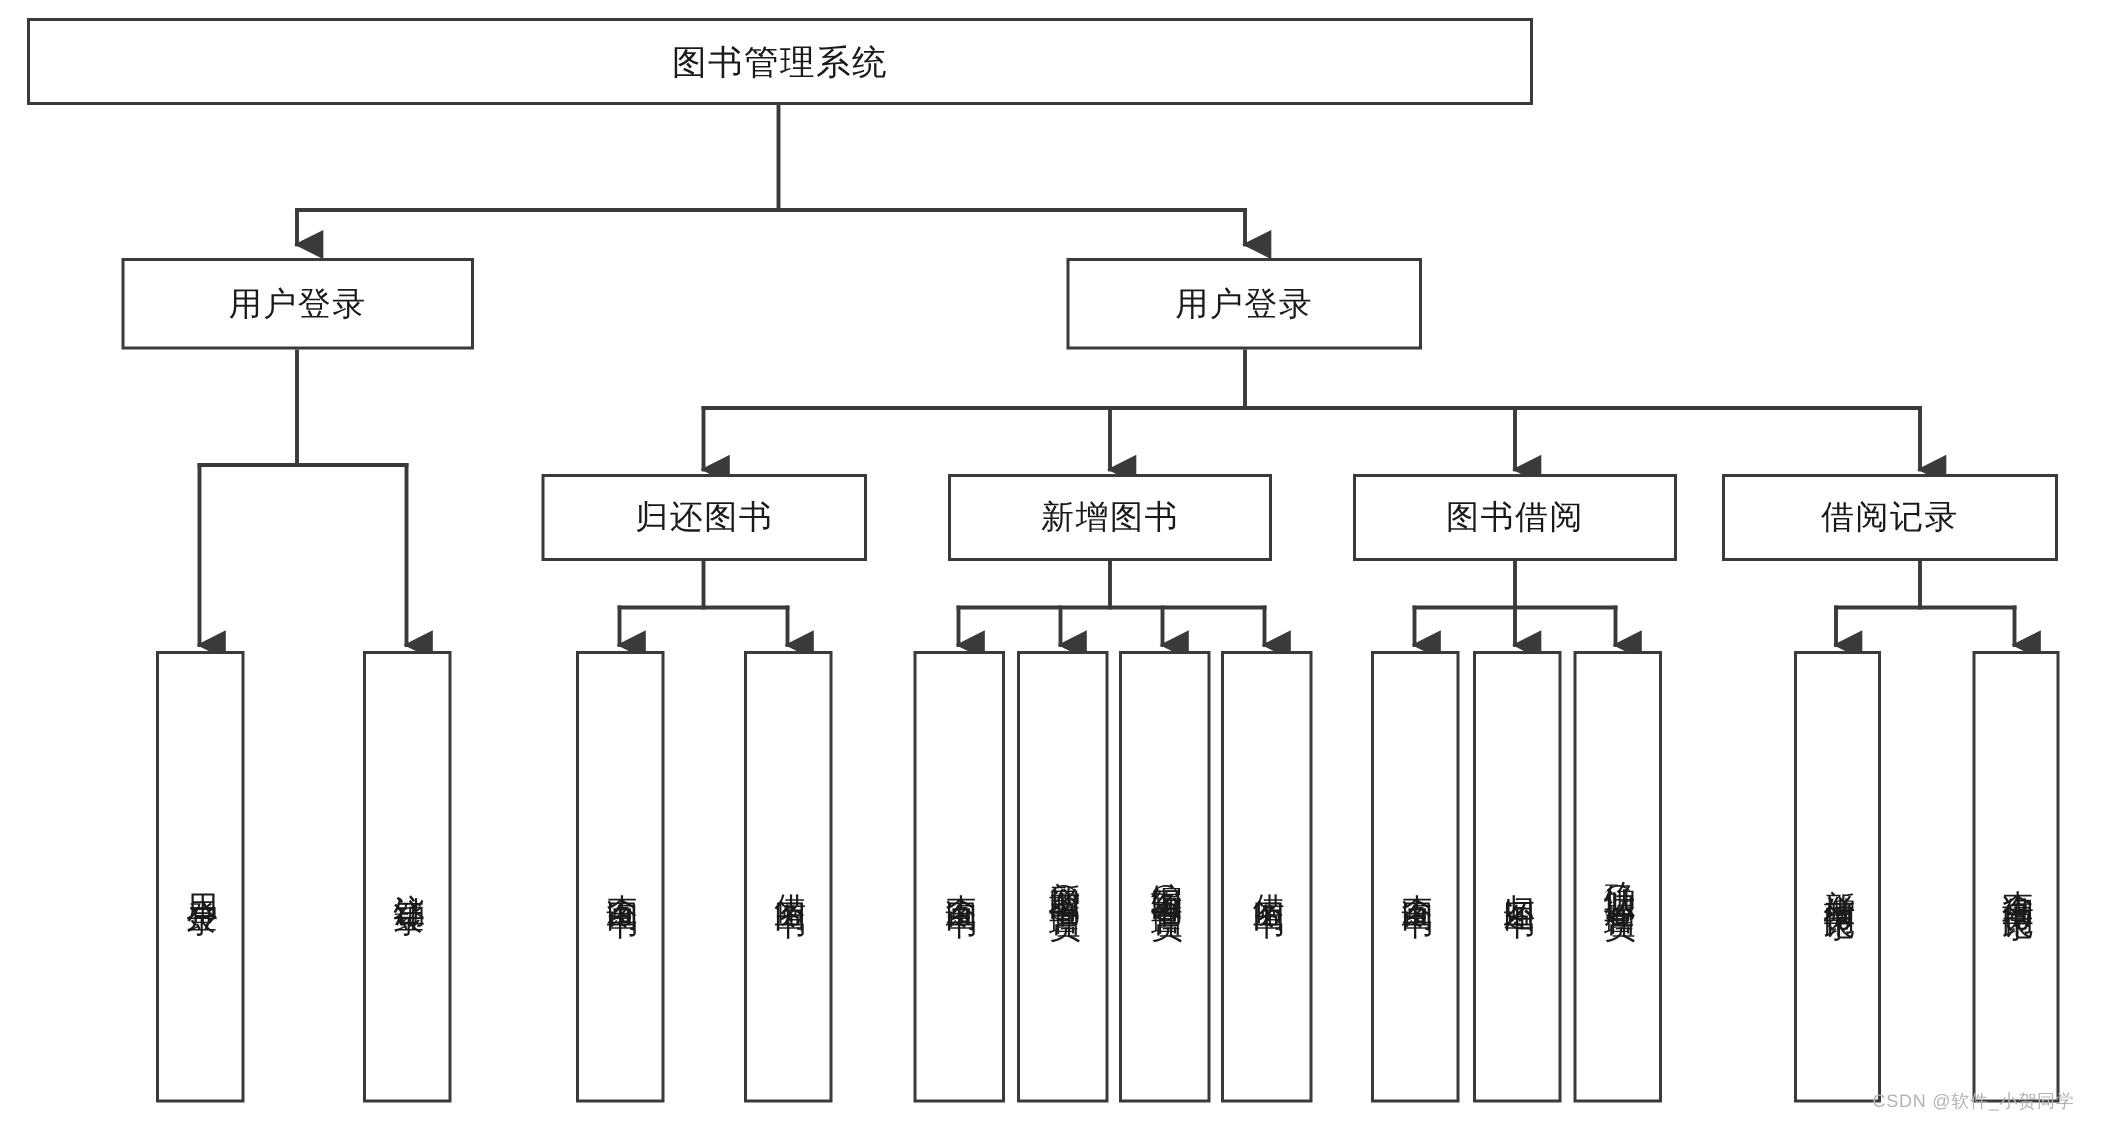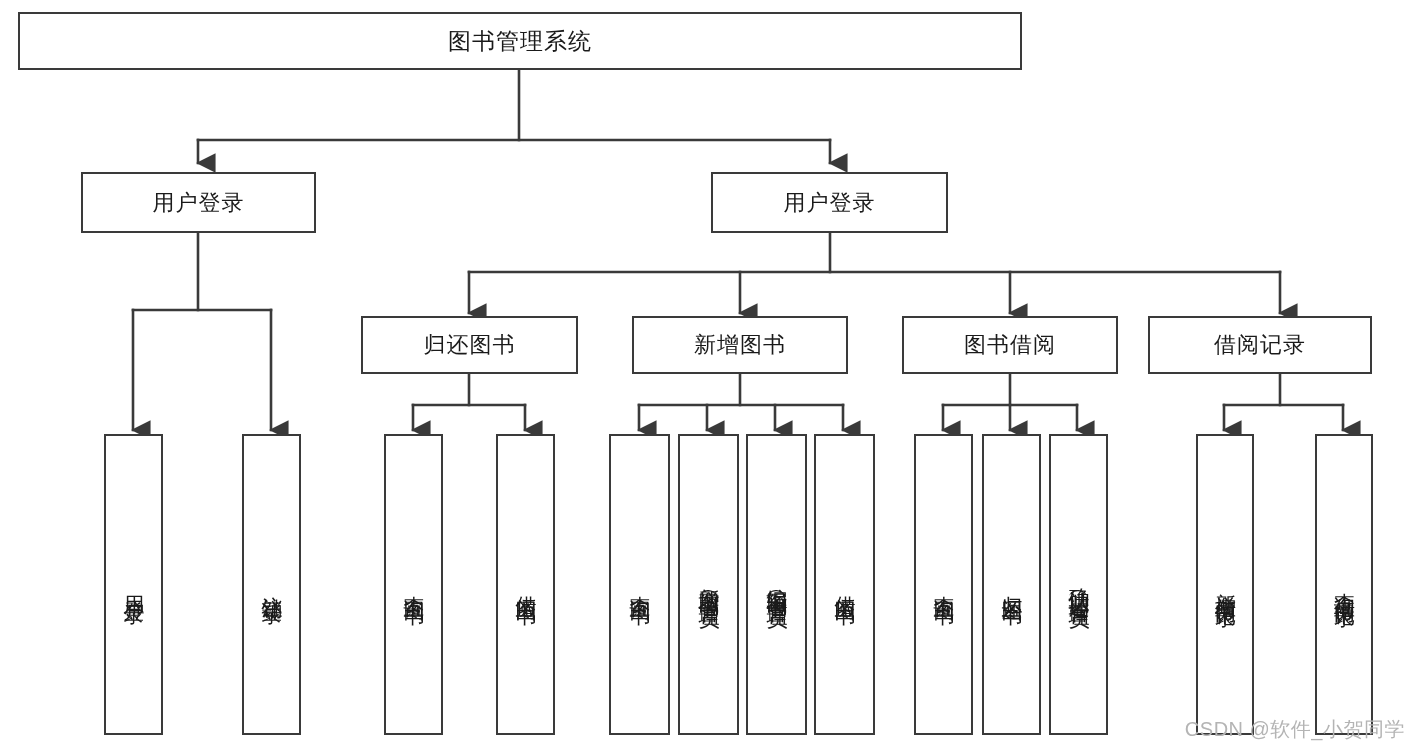--- a/index.html
+++ b/index.html
@@ -48,23 +48,23 @@
     letter-spacing:3px;
     line-height:1.18;
     padding-top:6px;
     padding-bottom:6px;
     align-items:center;
     justify-content:center;
     white-space:nowrap;
   }
   .watermark{
     position:absolute;
-    right:0;
+    right:22px;
     bottom:4px;
-    font-size:20px;
+    font-size:12px;
     color:#b4b4b4;
     letter-spacing:.5px;
     z-index:5;
     white-space:nowrap;
     text-align:right;
   }
 </style>
 </head>
 <body>
 

